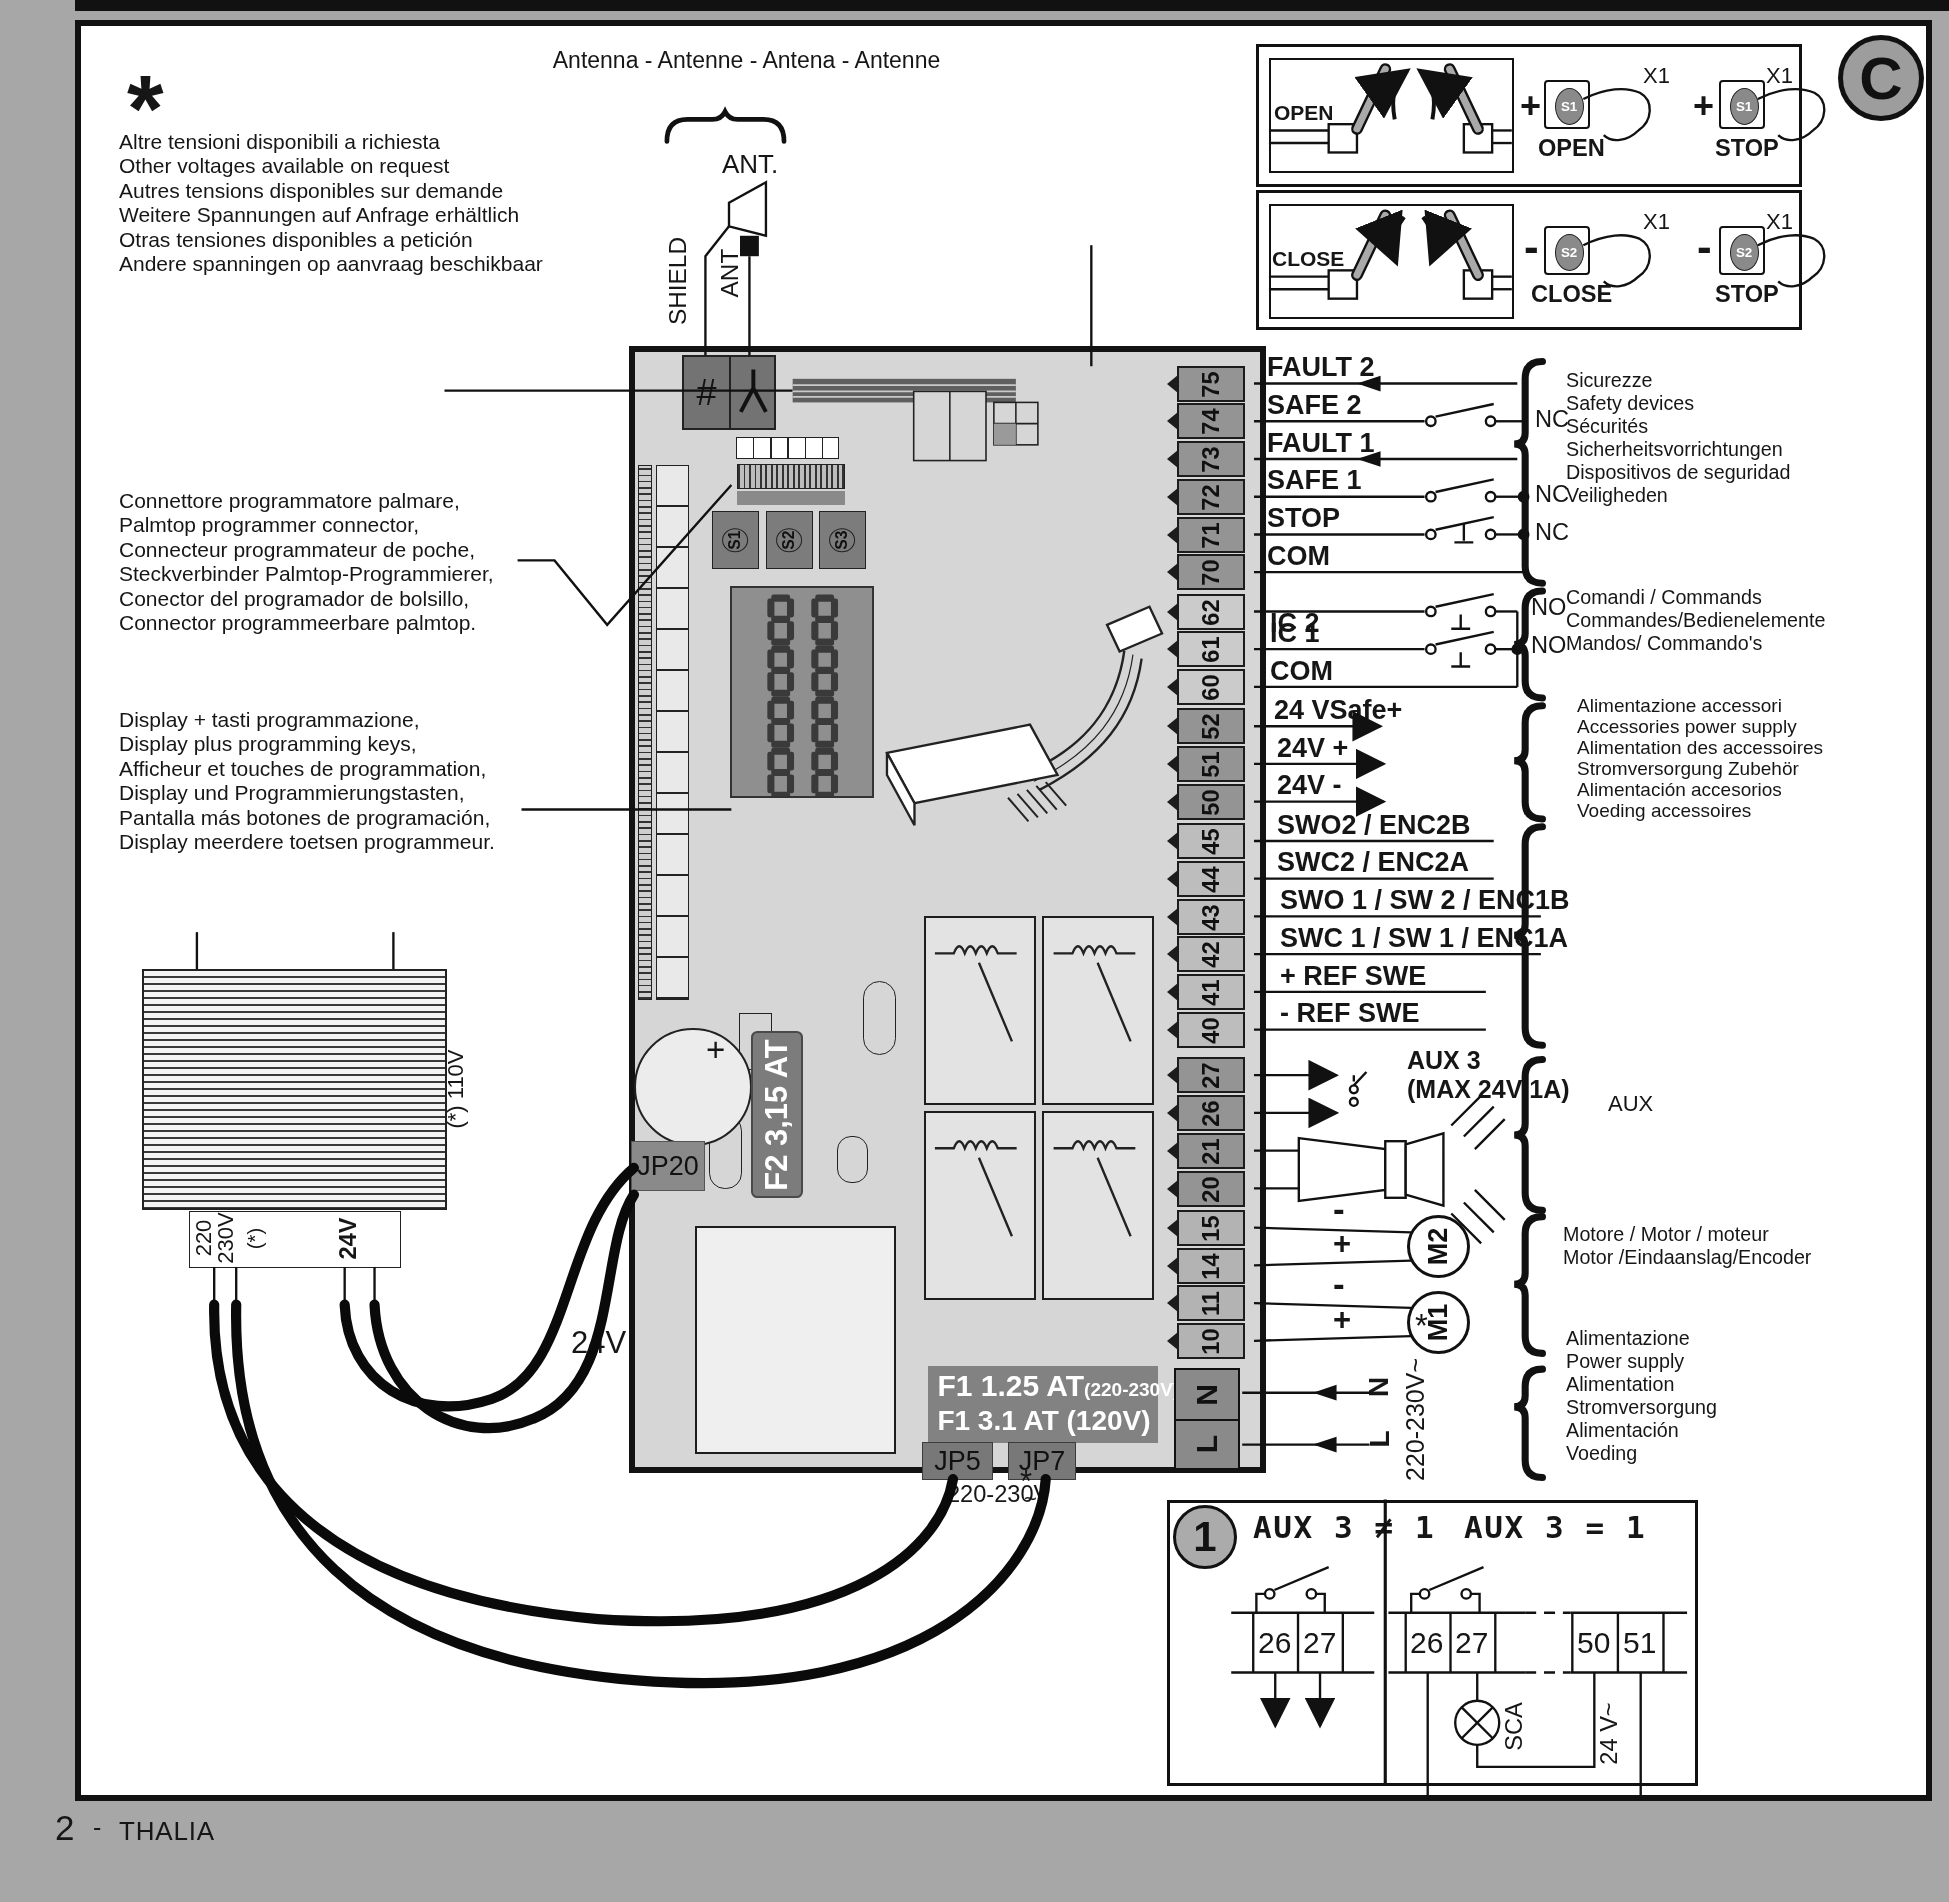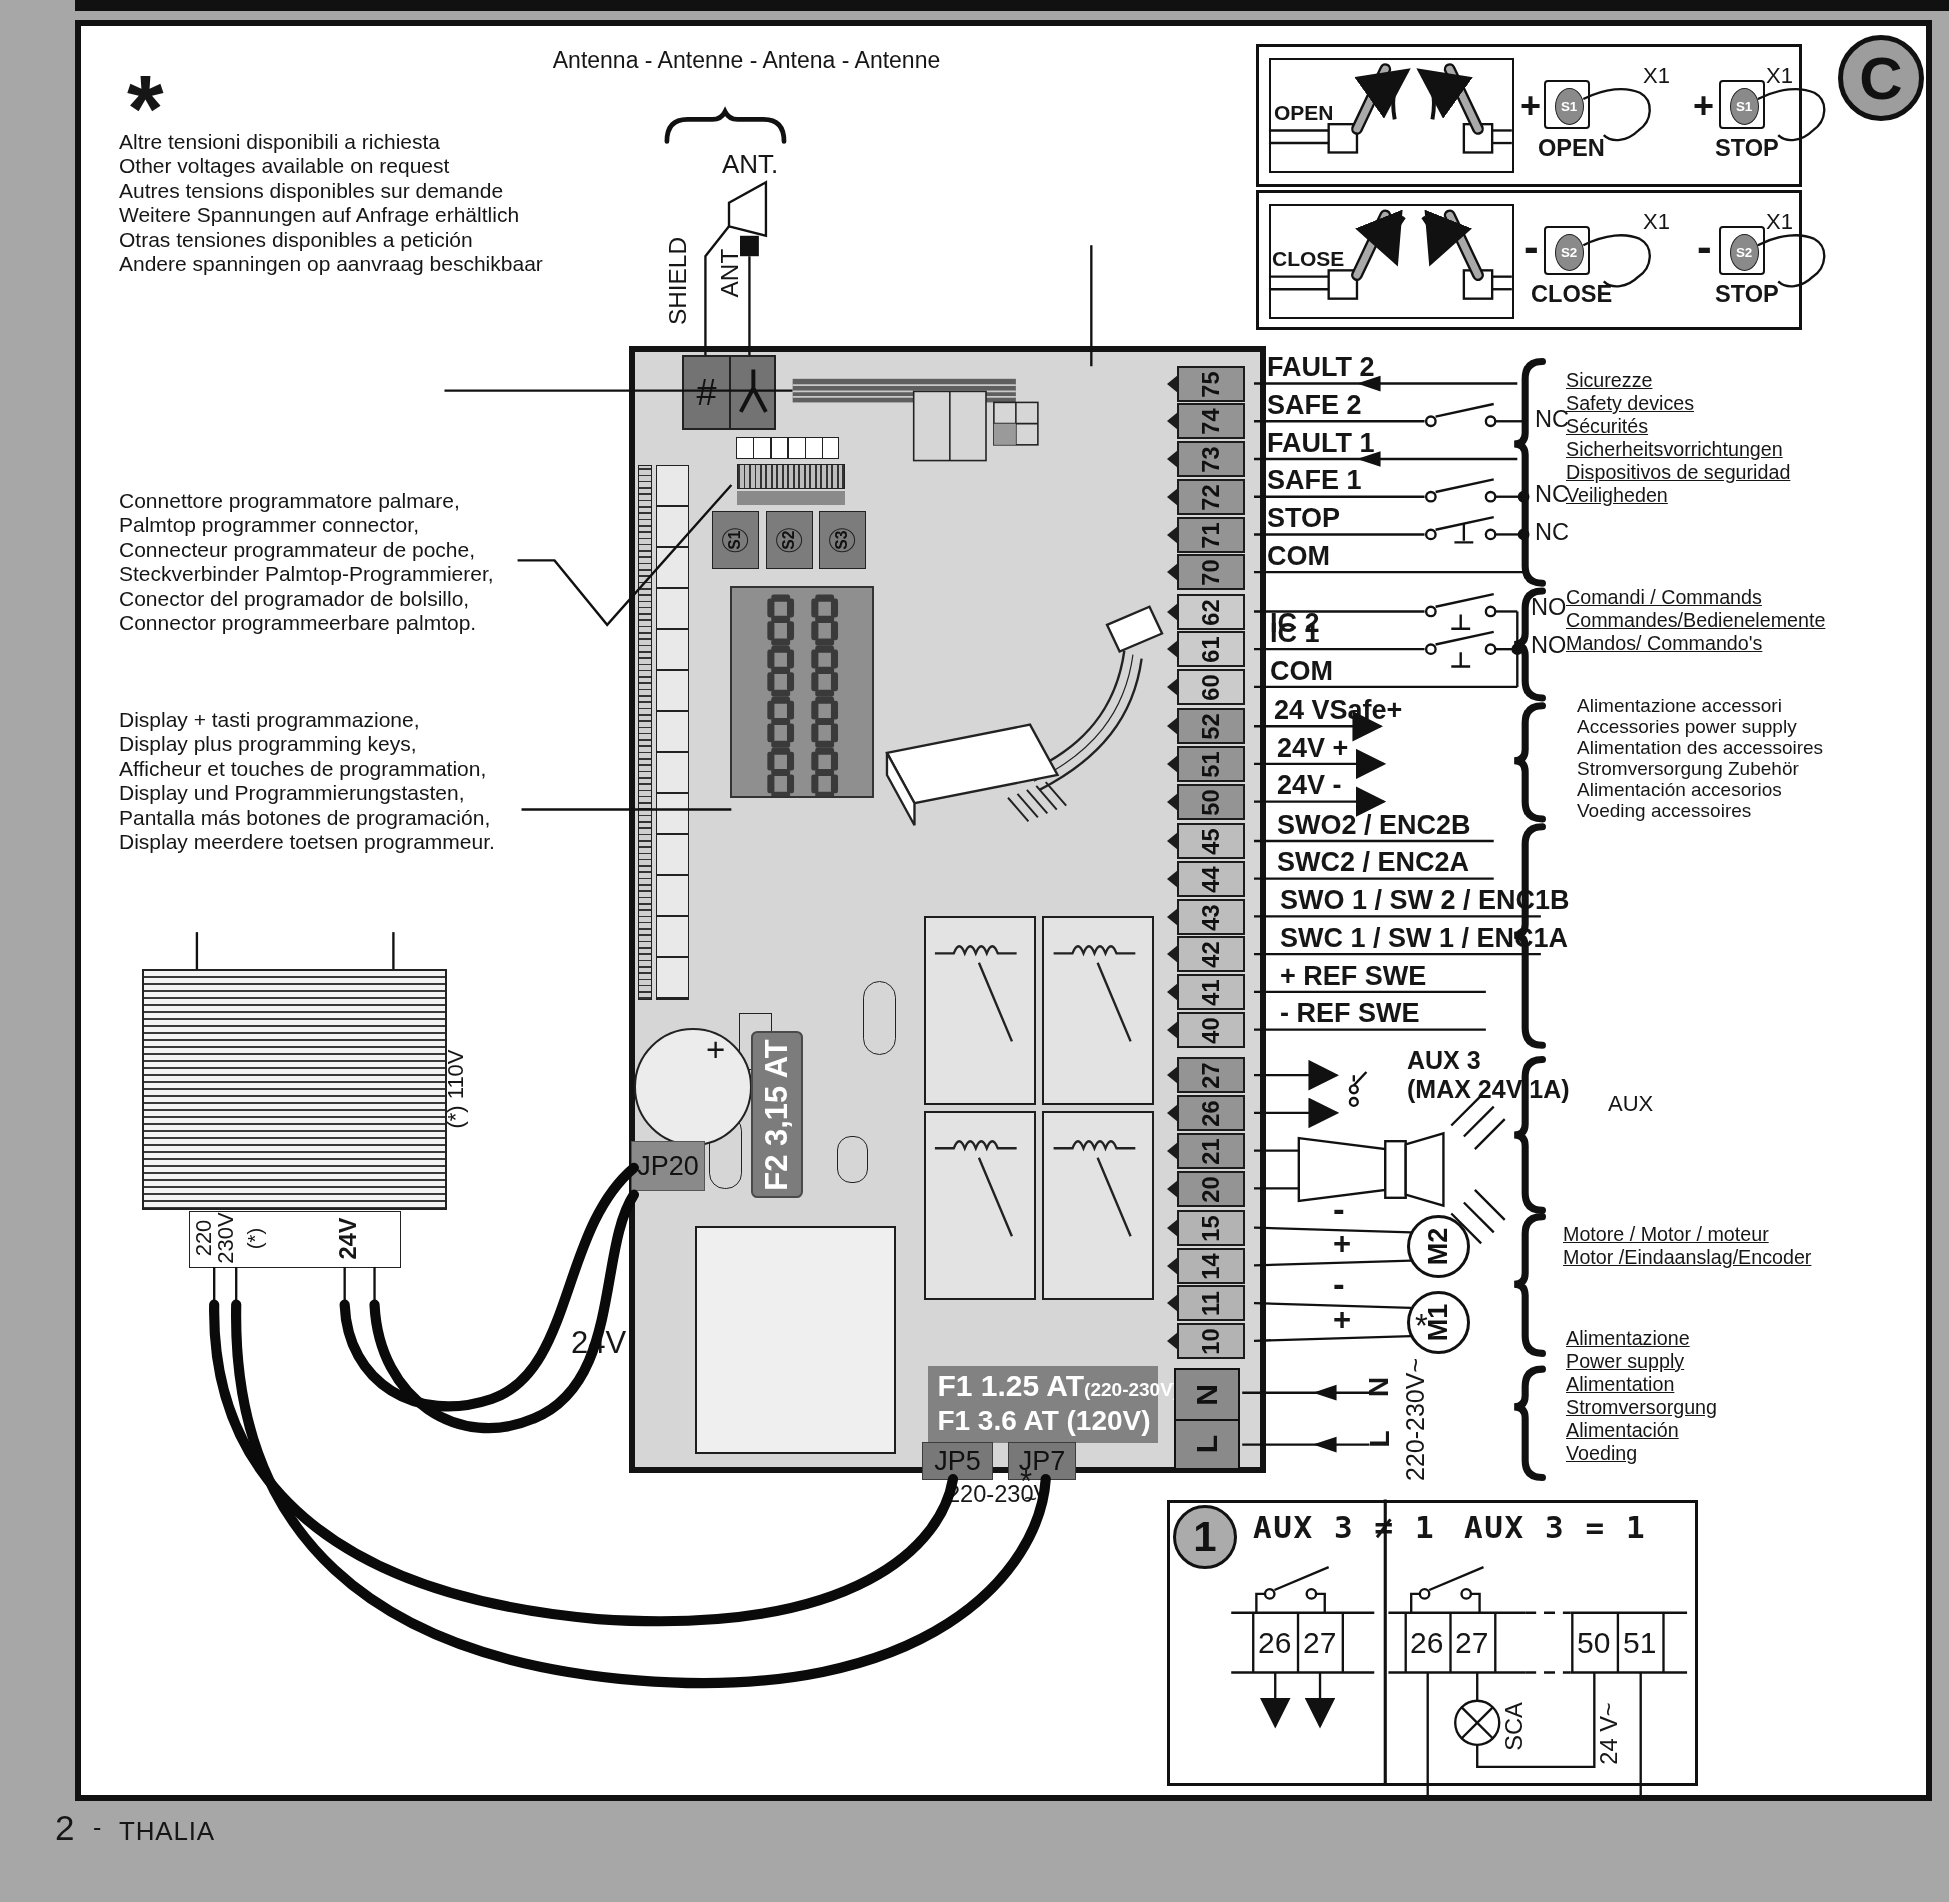--- a/index.html
+++ b/index.html
@@ -1,21 +1,21 @@
 <!DOCTYPE html>
 <html style="font-size:12.6px"><head>
 <meta charset="utf-8">
 <style>
   html,body{margin:0;padding:0;background:#a7a7a7;}
   #canvas{position:relative;width:1950px;height:1902px;background:#a7a7a7;overflow:hidden;
           font-family:"Liberation Sans",sans-serif;color:#111;}
   .a{position:absolute;}
   .t{font-family:"Liberation Sans",sans-serif;color:#161616;white-space:nowrap;}
   .note{font-size:21px;line-height:24.4px;}
-  .rg{font-size:19.7px;line-height:23px;text-decoration:underline;}
+  .rg{font-size:19.7px;line-height:23px;}
   .rgs{font-size:19px;line-height:21px;}
   .lbl{font-size:27px;font-weight:600;}
   .panel{background:#ffffff;border:6.3px solid #111;}
   .board{background:#d6d6d6;border:6.3px solid #131313;}
   .term{left:1177px;width:68px;height:36px;border:2.4px solid #1c1c1c;box-sizing:border-box;
         display:flex;align-items:center;justify-content:center;}
   .term::before{content:"";position:absolute;left:-11.8px;top:50%;transform:translateY(-50%);
         border-top:9.4px solid transparent;border-bottom:9.4px solid transparent;border-right:11.8px solid #1c1c1c;}
   .term span{transform:rotate(-90deg);font-size:23.6px;font-weight:600;}
   .g1{background:#949494;} .g2{background:#cbcbcb;} .g3{background:#949494;}
@@ -174,21 +174,21 @@
   <div class="a wht" style="left:1042px;top:916px;width:112px;height:189px;background:#e3e3e3;"></div>
   <div class="a wht" style="left:924px;top:1111px;width:112px;height:189px;background:#e3e3e3;"></div>
   <div class="a wht" style="left:1042px;top:1111px;width:112px;height:189px;background:#e3e3e3;"></div>
 
   <div class="a" style="left:631px;top:1141px;width:74px;height:50px;background:#8a8a8a;border:1.6px solid #555;box-sizing:border-box;display:flex;align-items:center;justify-content:center;font-size:27px;">JP20</div>
   <div class="a vert" style="left:751px;top:1031px;width:52px;height:167px;background:#7c7c7c;border:2.4px solid #4a4a4a;border-radius:6.3px;box-sizing:border-box;">
       <span style="color:#fff;font-weight:bold;font-size:31px;font-family:'Liberation Sans',sans-serif;">F2 3,15 AT</span>
     </div>
   <div class="a" style="left:928px;top:1366px;width:230px;height:77px;background:#828282;">
     <div class="t" style="position:absolute;left:9.4px;top:3.1px;color:#fff;font-size:30px;font-weight:bold;"><span>F1 1.25 AT</span><span style="font-size:19px;">(220-230V)</span></div>
-    <div class="t" style="position:absolute;left:9.4px;top:39px;color:#fff;font-size:28px;font-weight:bold;">F1  3.6 AT (120V)</div>
+    <div class="t" style="position:absolute;left:9.4px;top:39px;color:#fff;font-size:28px;font-weight:bold;">F1  3.1 AT (120V)</div>
   </div>
   <div class="a" style="left:922px;top:1442px;width:71px;height:38px;background:#787878;border:1.6px solid #3c3c3c;box-sizing:border-box;display:flex;align-items:center;justify-content:center;font-size:27px;">JP5</div>
   <div class="a" style="left:1008px;top:1442px;width:68px;height:38px;background:#787878;border:1.6px solid #3c3c3c;box-sizing:border-box;display:flex;align-items:center;justify-content:center;font-size:27px;">JP7</div>
   <div class="a t" style="left:947px;top:1481px;font-size:23.6px;">220-230V</div>
   <div class="a t" style="left:1020px;top:1464px;font-size:31px;">*</div>
   <div class="a t" style="left:1024px;top:1486px;font-size:22px;">~</div>
 
   <div class="a term g1" style="top:366px;">
       <span>75</span>
     </div>

